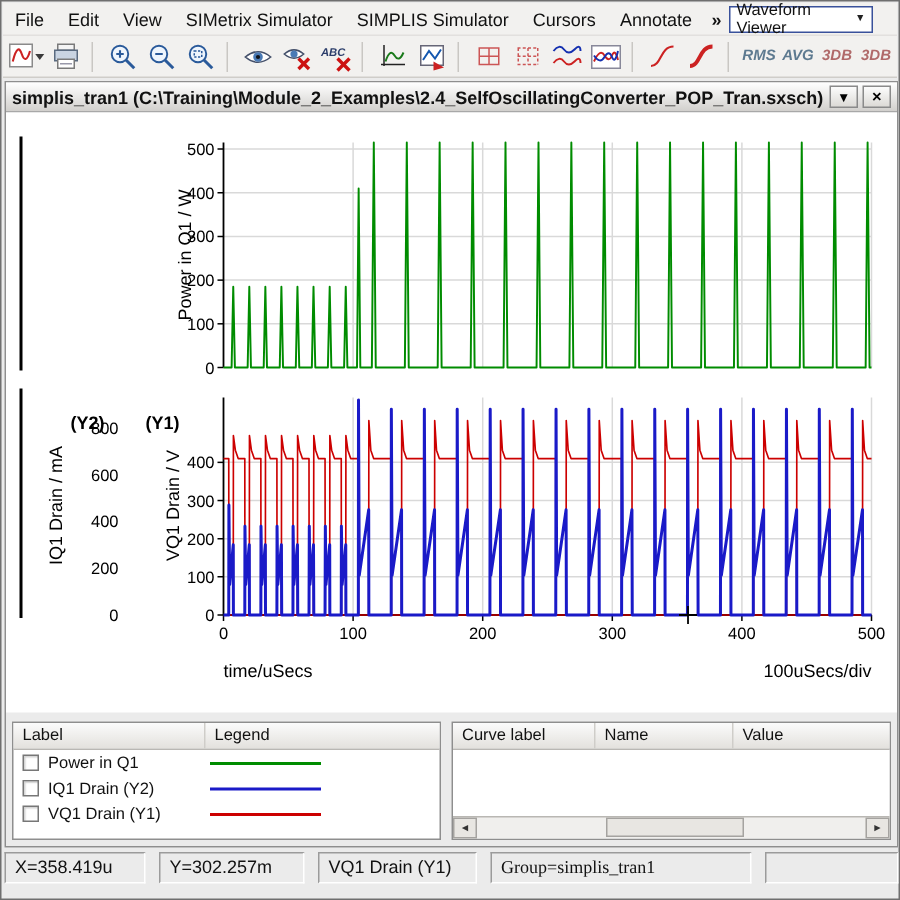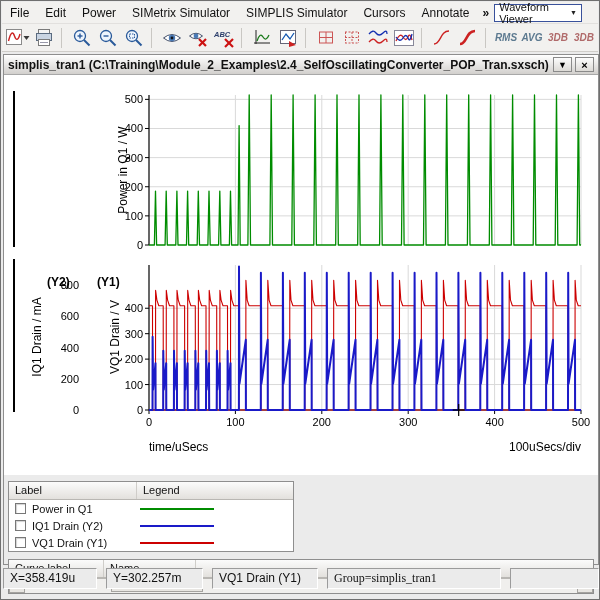--- a/index.html
+++ b/index.html
@@ -20,21 +20,21 @@
 
   .doc{position:absolute;left:2px;top:53px;width:596px;height:511px;border:1px solid #8e8e8e;background:#fff;}
   .titlebar{height:20px;background:linear-gradient(#ffffff,#d2d0cd);border-bottom:1px solid #a8a8a8;display:flex;align-items:center;padding:0 4px;font-size:12px;font-weight:bold;color:#111;}
   .titlebar .t{flex:1;white-space:nowrap;overflow:hidden;}
   .tbtn{width:19px;height:15px;border:1px solid #8a8a8a;background:linear-gradient(#fcfcfc,#dcdad6);display:flex;align-items:center;justify-content:center;font-size:9px;margin-left:3px;color:#000;}
 
   .chartwrap{position:relative;width:594px;height:400px;background:#fff;}
   .chartwrap svg{position:absolute;left:0;top:0;}
   svg text{font-family:"Liberation Sans",sans-serif;}
 
-  .panels{position:absolute;left:0;top:420px;width:594px;height:89px;background:#ebebeb;display:flex;padding:6px 4px 4px 4px;gap:7px;flex-direction:column;}
+  .panels{position:absolute;left:0;top:420px;width:594px;height:89px;background:#ebebeb;display:flex;padding:6px 4px 4px 4px;gap:7px;}
   .panel{background:#fff;border:1px solid #8e8e8e;display:flex;flex-direction:column;font-size:11px;}
   .legend-panel{width:286px;}
   .curve-panel{flex:1;}
   .phead{display:flex;height:18px;background:linear-gradient(#fbfbfb,#e3e1dd);border-bottom:1px solid #b9b7b3;flex:none;}
   .phc{padding:2px 6px;border-right:1px solid #cfcdc9;font-size:11px;color:#111;white-space:nowrap;}
   .pbody{flex:1;}
   .lrow{display:flex;align-items:center;height:17px;}
   .cb{width:11px;height:11px;border:1px solid #777;background:#fff;margin:0 6px 0 6px;box-shadow:inset 1px 1px 1px rgba(0,0,0,.18);flex:none;}
   .lname{width:102px;white-space:nowrap;color:#111;}
   .lsample{width:74px;height:0;border-top:2px solid #000;margin-left:6px;}
@@ -49,21 +49,21 @@
   .s0{width:94px;}.s1{width:97px;}.s2{width:106px;}.s3{width:174px;font-family:Liberation Serif, serif;}.sfill{flex:1;}
 </style>
 </head>
 <body>
 
 <div class="app">
 
   <div class="menubar" id="menubar">
     <div class="menu-item">File</div>
       <div class="menu-item">Edit</div>
-      <div class="menu-item">Power</div>
+      <div class="menu-item">View</div>
       <div class="menu-item">SIMetrix Simulator</div>
       <div class="menu-item">SIMPLIS Simulator</div>
       <div class="menu-item">Cursors</div>
       <div class="menu-item">Annotate</div>
       <div class="menu-item overflow">»</div>
       <div class="viewer-combo" id="viewer-combo">
       <span>Waveform Viewer</span>
       <span class="dd">▼</span>
     </div>
   </div>
@@ -308,20 +308,21 @@
               <span class="lname">VQ1 Drain (Y1)</span>
               <span class="lsample" style="border-top-color: rgb(204, 0, 0);"></span>
             </div>
           </div>
       </div>
 
       <div class="panel curve-panel">
         <div class="phead">
           <div class="phc" style="width:95px;">Curve label</div>
           <div class="phc" style="width:92px;">Name</div>
+          <div class="phc" style="flex:1;border-right:none;">Value</div>
         </div>
         <div class="curve-body"></div>
         <div class="hscroll">
           <div class="sbtn">◄</div>
           <div class="strack">
             <div class="sthumb"></div>
           </div>
           <div class="sbtn">►</div>
         </div>
       </div>

